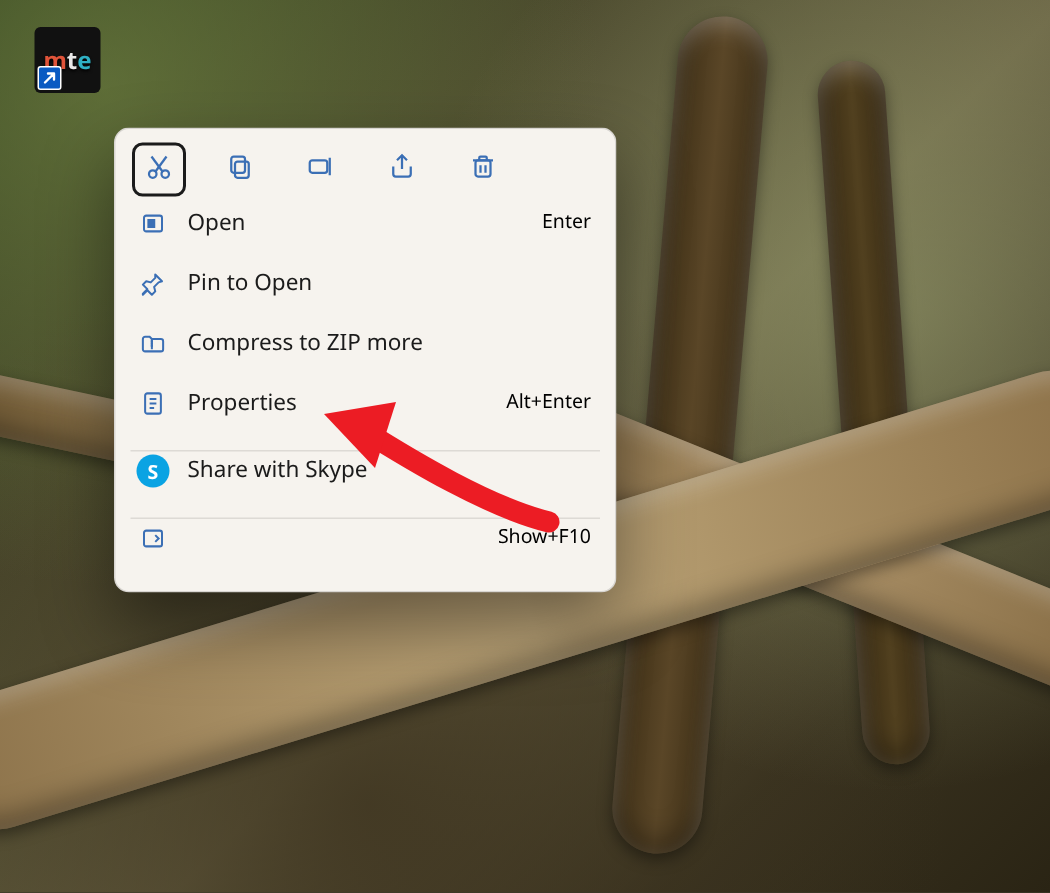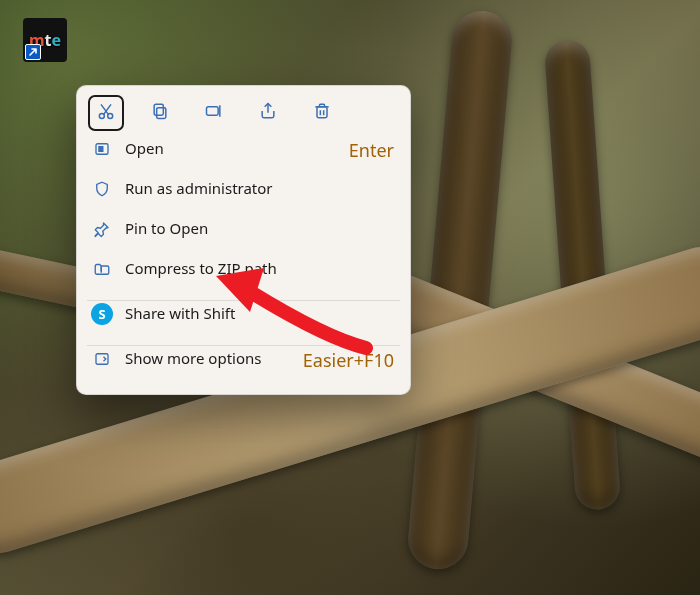--- a/index.html
+++ b/index.html
@@ -136,22 +136,22 @@
   .ctx .item .ic svg { width: 18px; height: 18px; display:block; }
   .ctx .item .ic.skype {
     background: #0aa3e3;
     border-radius: 50%;
     color: #fff;
     font-weight: 700;
     font-size: 13px;
   }
   .ctx .item .kbd {
     margin-left: auto;
-    color: #a16207;
-    font-size: 18px;
+    color: #000000;
+    font-size: 13px;
   }
 
   
   .arrow-ann {
     position: absolute;
     left: 216px;
     top: 268px;
     width: 160px;
     height: 90px;
     pointer-events: none;
@@ -236,74 +236,74 @@
       <span class="ic">
         <svg viewBox="0 0 24 24" fill="none" stroke="currentColor" stroke-width="1.8">
           <rect x="4" y="5" width="16" height="14" rx="2"></rect>
           <rect x="7" y="8" width="7" height="8" fill="currentColor" stroke="none"></rect>
         </svg>
       </span>
       <span>Open</span>
       <span class="kbd">Enter</span>
     </div>
 
-    <div class="item">
-      <span class="ic">
-        <svg viewBox="0 0 24 24" fill="none" stroke="currentColor" stroke-width="1.8">
-          <path d="M12 3 l7 3 v5 c0 5 -3 8 -7 10 c-4 -2 -7 -5 -7 -10 V6 z"></path>
-        </svg>
-      </span>
-      <span>Run as administrator</span>
-      <span class="kbd"></span>
-    </div>
 
 
     <div class="item">
       <span class="ic">
         <svg viewBox="0 0 24 24" fill="none" stroke="currentColor" stroke-width="1.8">
           <path d="M14 4 l6 6 -3 1 -4 4 1 4 -3 3 -4 -4 -4 4 0 -1 4 -4 -4 -4 3 -3 4 1 4 -4 z" stroke-linejoin="round"></path>
         </svg>
       </span>
       <span>Pin to Open</span>
       <span class="kbd"></span>
     </div>
 
     <div class="item">
       <span class="ic">
         <svg viewBox="0 0 24 24" fill="none" stroke="currentColor" stroke-width="1.8">
           <path d="M3 8 a2 2 0 0 1 2 -2 h4 l2 2 h8 a2 2 0 0 1 2 2 v7 a2 2 0 0 1 -2 2 H5 a2 2 0 0 1 -2 -2 z"></path>
           <path d="M11 8 v9"></path>
             <path d="M10 10 h2 M10 12 h2 M10 14 h2"></path>
         </svg>
       </span>
-      <span>Compress to ZIP path</span>
+      <span>Compress to ZIP more</span>
       <span class="kbd"></span>
     </div>
 
 
+    <div class="item">
+      <span class="ic">
+        <svg viewBox="0 0 24 24" fill="none" stroke="currentColor" stroke-width="1.8">
+          <rect x="5" y="3" width="14" height="18" rx="2"></rect>
+          <path d="M9 8 h6 M9 12 h6 M9 16 h4"></path>
+        </svg>
+      </span>
+      <span>Properties</span>
+      <span class="kbd">Alt+Enter</span>
+    </div>
 
     <div class="sep"></div>
 
     <div class="item">
       <span class="ic skype">S</span>
-      <span>Share with Shift</span>
+      <span>Share with Skype</span>
       <span class="kbd"></span>
     </div>
 
     <div class="sep"></div>
 
     <div class="item">
       <span class="ic">
         <svg viewBox="0 0 24 24" fill="none" stroke="currentColor" stroke-width="1.8">
           <rect x="4" y="5" width="16" height="14" rx="2"></rect>
           <path d="M14 9 l3 3 -3 3"></path>
         </svg>
       </span>
-      <span>Show more options</span>
-      <span class="kbd">Easier+F10</span>
+      <span class="kbd">Show+F10</span>
     </div>
 
   </div>
 
   <div class="arrow-ann">
     <svg viewBox="0 0 160 90">
       <defs></defs>
       <path d="M150 80 C 110 70, 60 40, 25 18" stroke="#ec1c24" stroke-width="14" fill="none" stroke-linecap="round"></path>
       <polygon points="0 8, 48 0, 34 44" fill="#ec1c24"></polygon>
     </svg>

